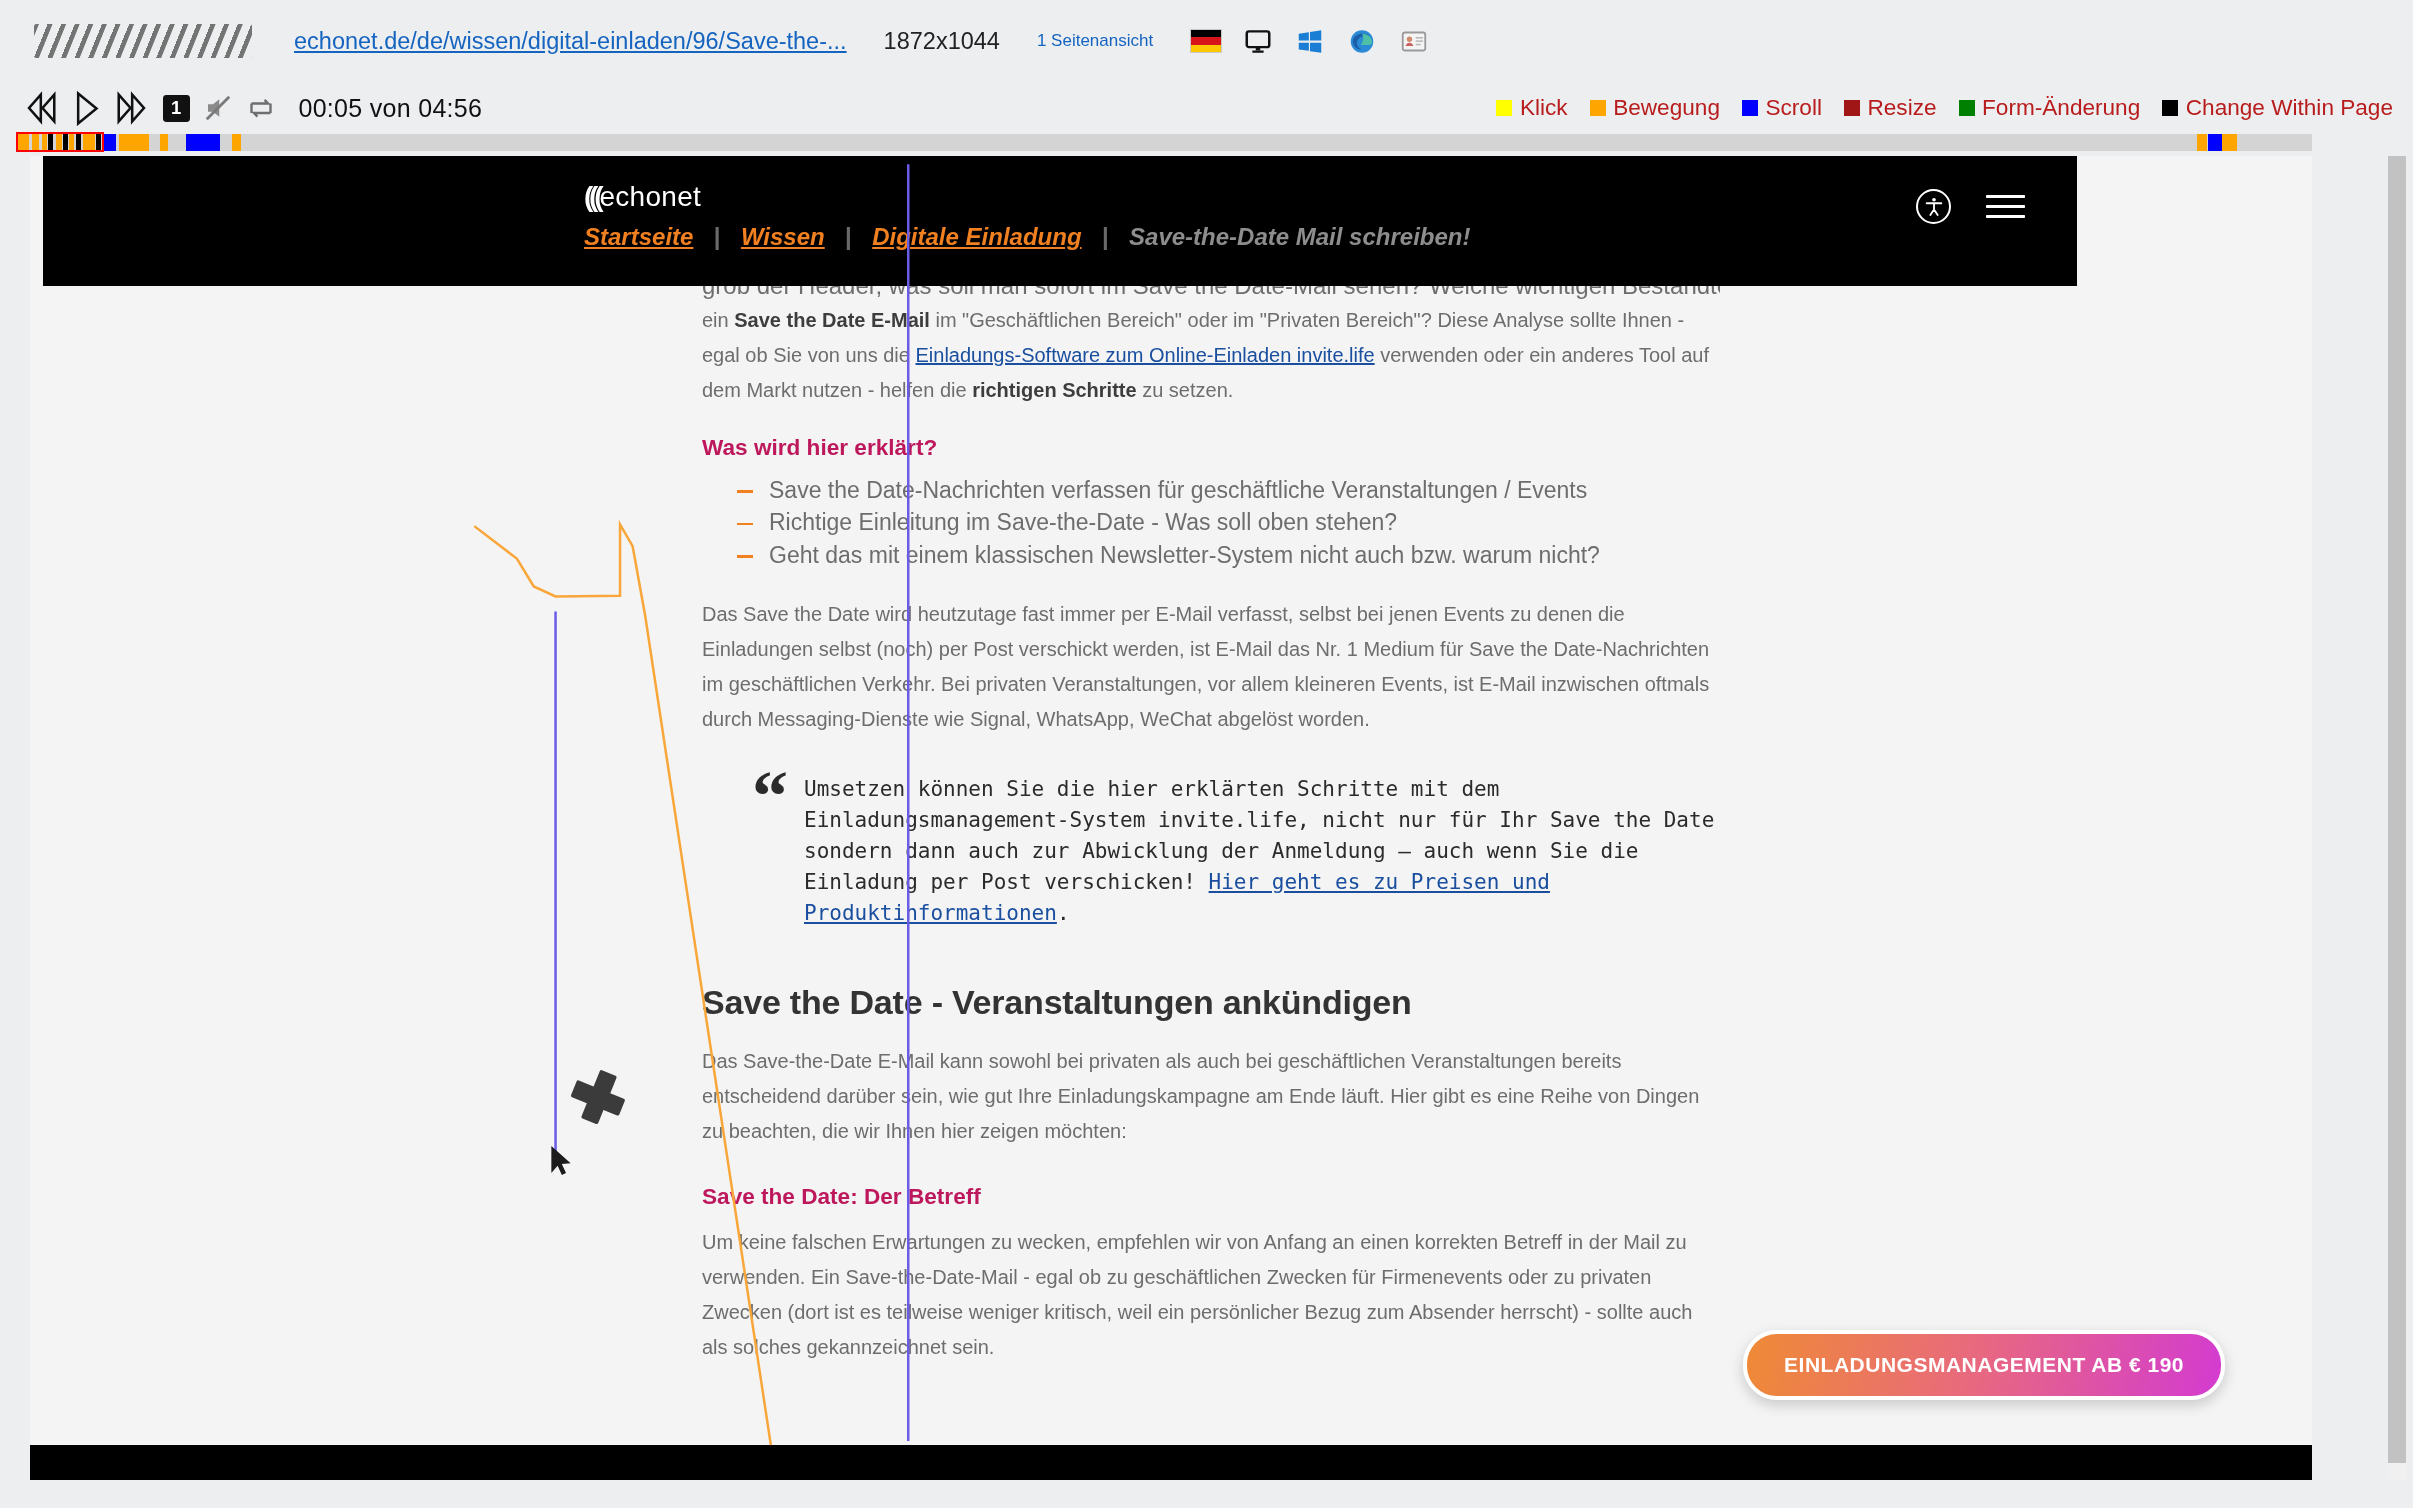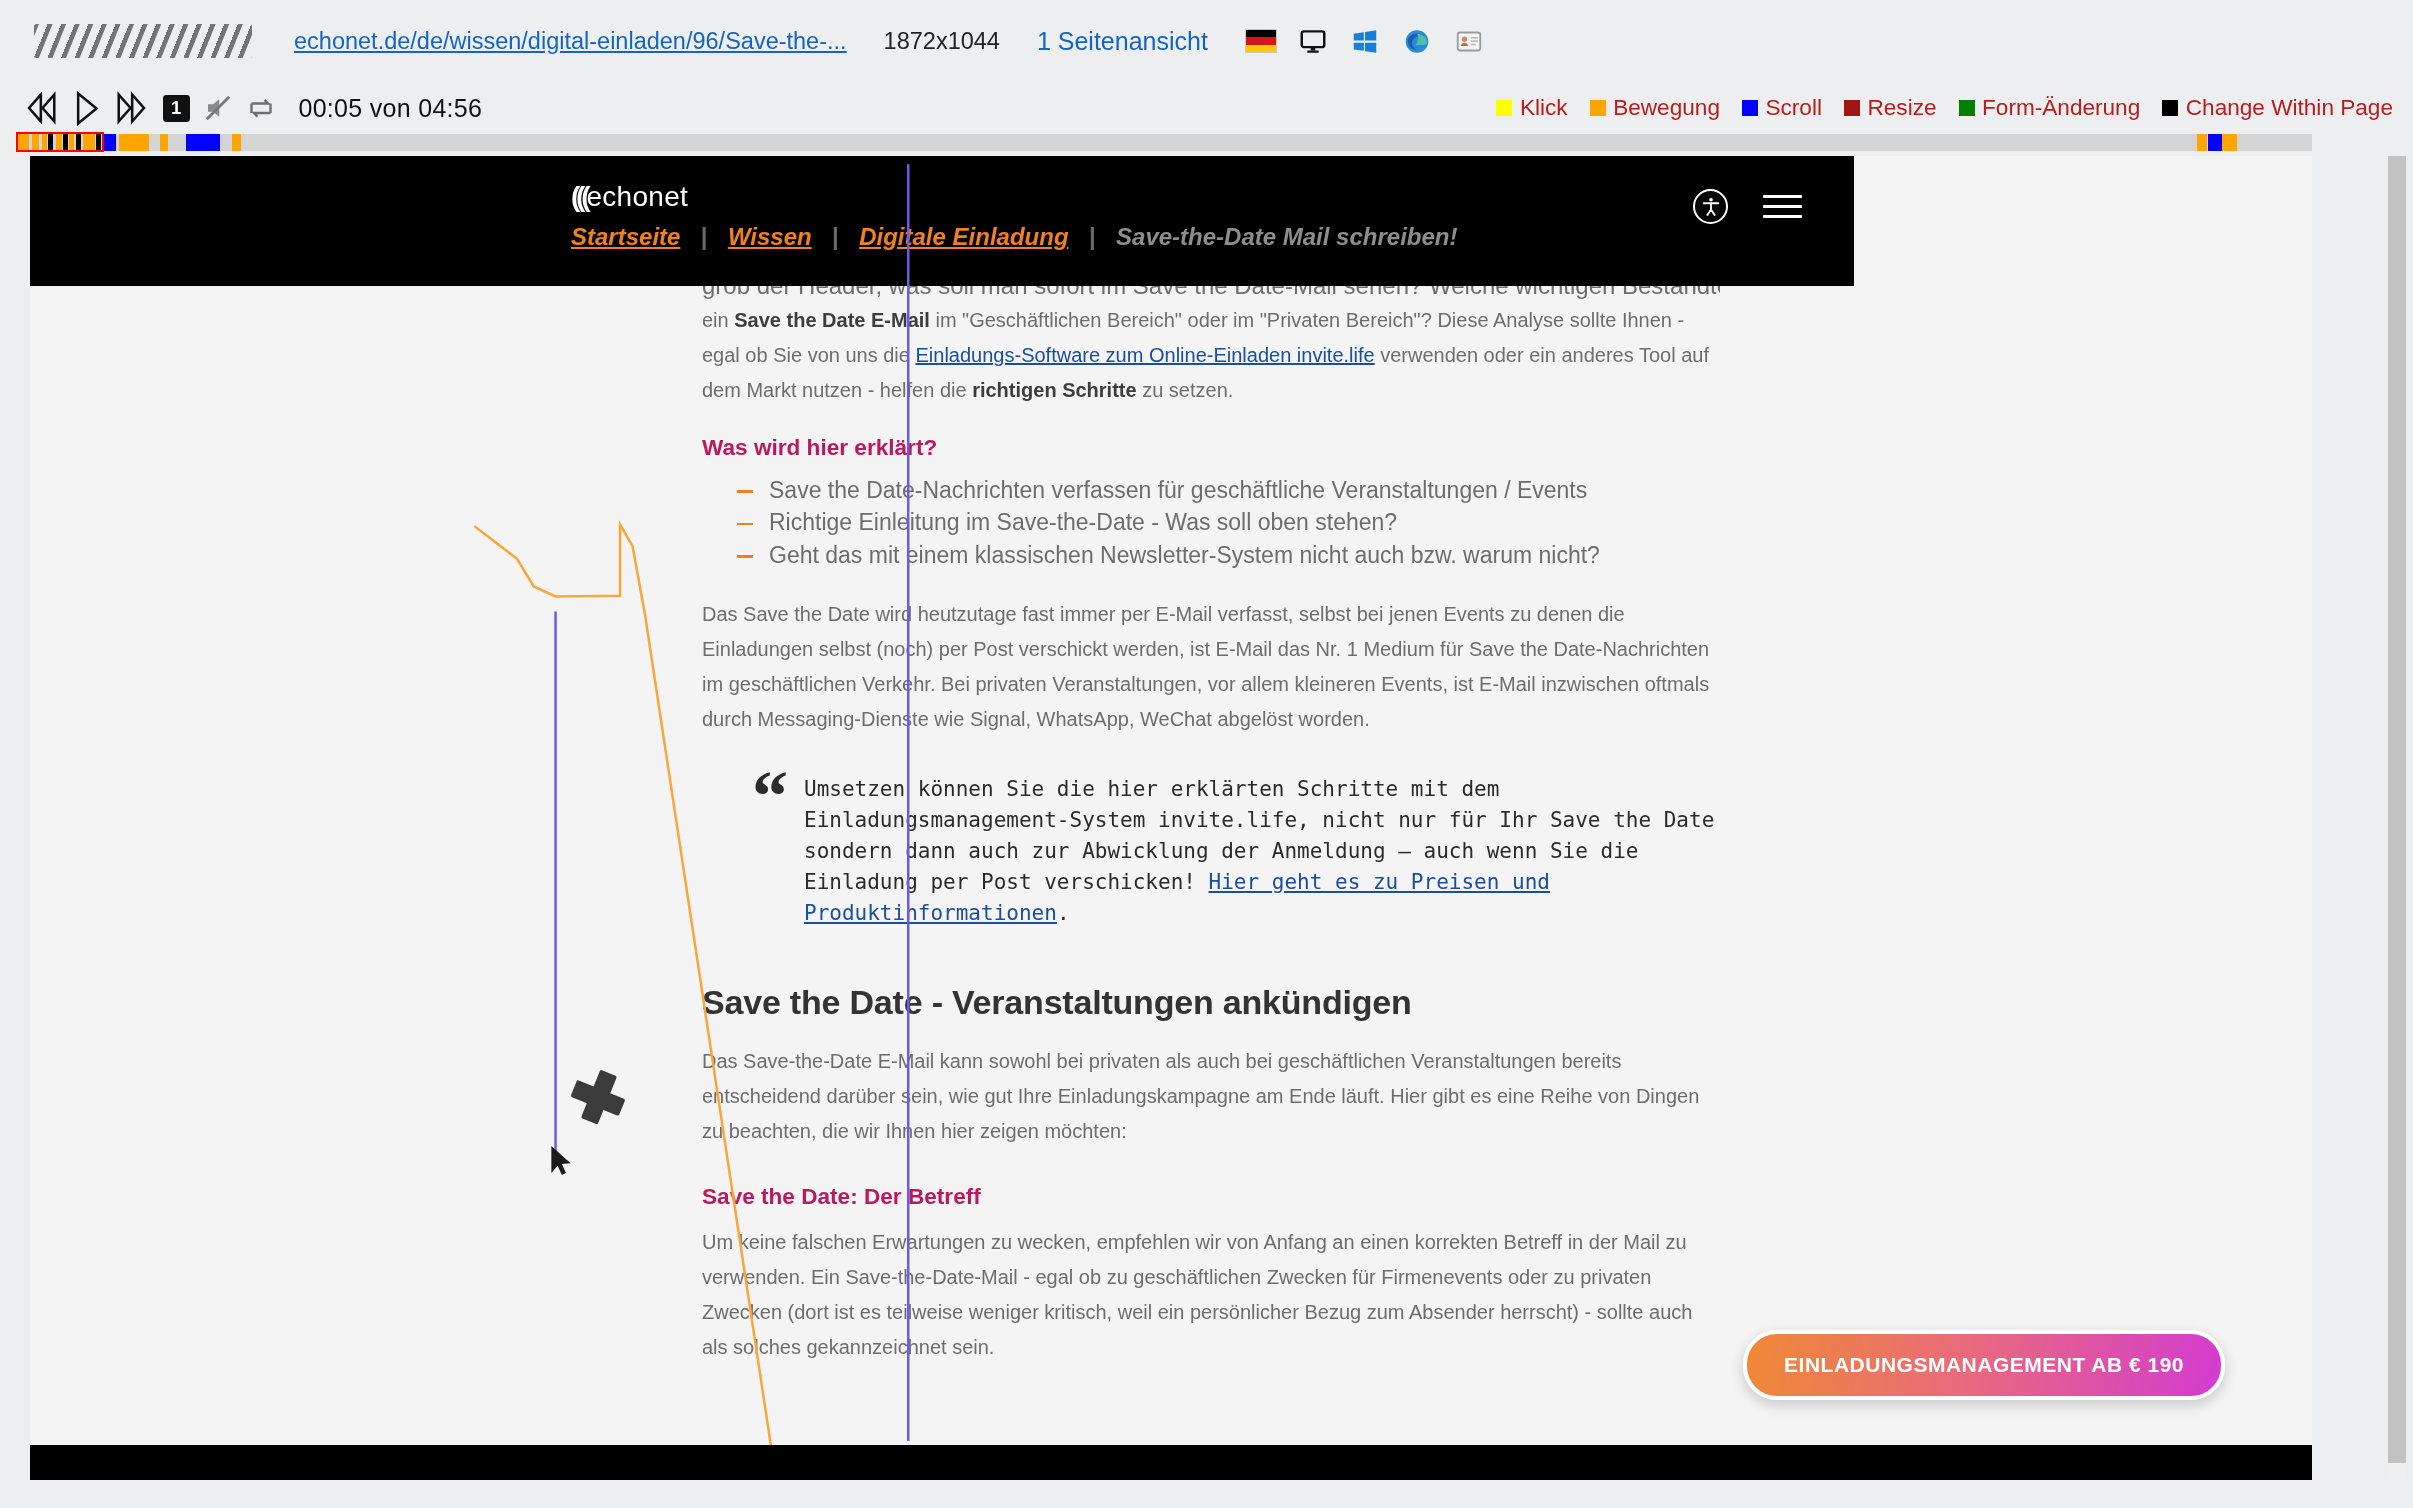--- a/index.html
+++ b/index.html
@@ -24,21 +24,21 @@
         rgba(40,40,40,.62) 0px, rgba(40,40,40,.62) 4.2px,
         rgba(40,40,40,0) 5px, rgba(40,40,40,0) 12.6px);
     filter: blur(0.6px);
     border-radius:2.5px;
   }
   #site-url{
     margin-left:42px; font-size:23.5px; color:#1564c0;
     text-decoration:underline; white-space:nowrap; cursor:pointer;
   }
   #viewport-size{ margin-left:37px; font-size:23.5px; color:#222; }
-  #pageviews{ margin-left:37px; font-size:25px; color:#1564c0; text-decoration:none; cursor:pointer;}
+  #pageviews{ margin-left:37px; font-size:17px; color:#1564c0; text-decoration:none; cursor:pointer;}
   #meta-icons{ margin-left:37px; display:flex; align-items:center; gap:20px; }
   .mi{ width:32px; height:27px; display:block; }
   .flag-de{ width:32px;height:23.5px; border:0.8px solid #c9c9c9;
     background:linear-gradient(#000 0 33.3%, #d7141a 33.3% 66.6%, #ffc800 66.6% 100%); }
 
   
   #playerbar{
     position:absolute; left:0; top:82px; width:2413px; height:52px;
     display:flex; align-items:center;
   }
@@ -61,21 +61,21 @@
     pointer-events:none;
   }
 
   
   #viewport{
     position:absolute; left:30px; top:156px; width:2282px; height:1324px;
     background:#f4f4f4; overflow:hidden;
   }
   
   #site-header{
-    position:absolute; left:0; top:0; width:1824px; height:130px;
+    position:absolute; left:13px; top:0; width:2034px; height:130px;
     background:#000;
     text-align:right;
   }
   #logo{
     position:absolute; left:541px; top:25px; color:#fff;
     font-size:28px; letter-spacing:0.3px; font-weight:400;
   }
   #logo .waves{ letter-spacing:-4.2px; font-weight:700; }
   #breadcrumb{
     position:absolute; left:541px; top:67px;

